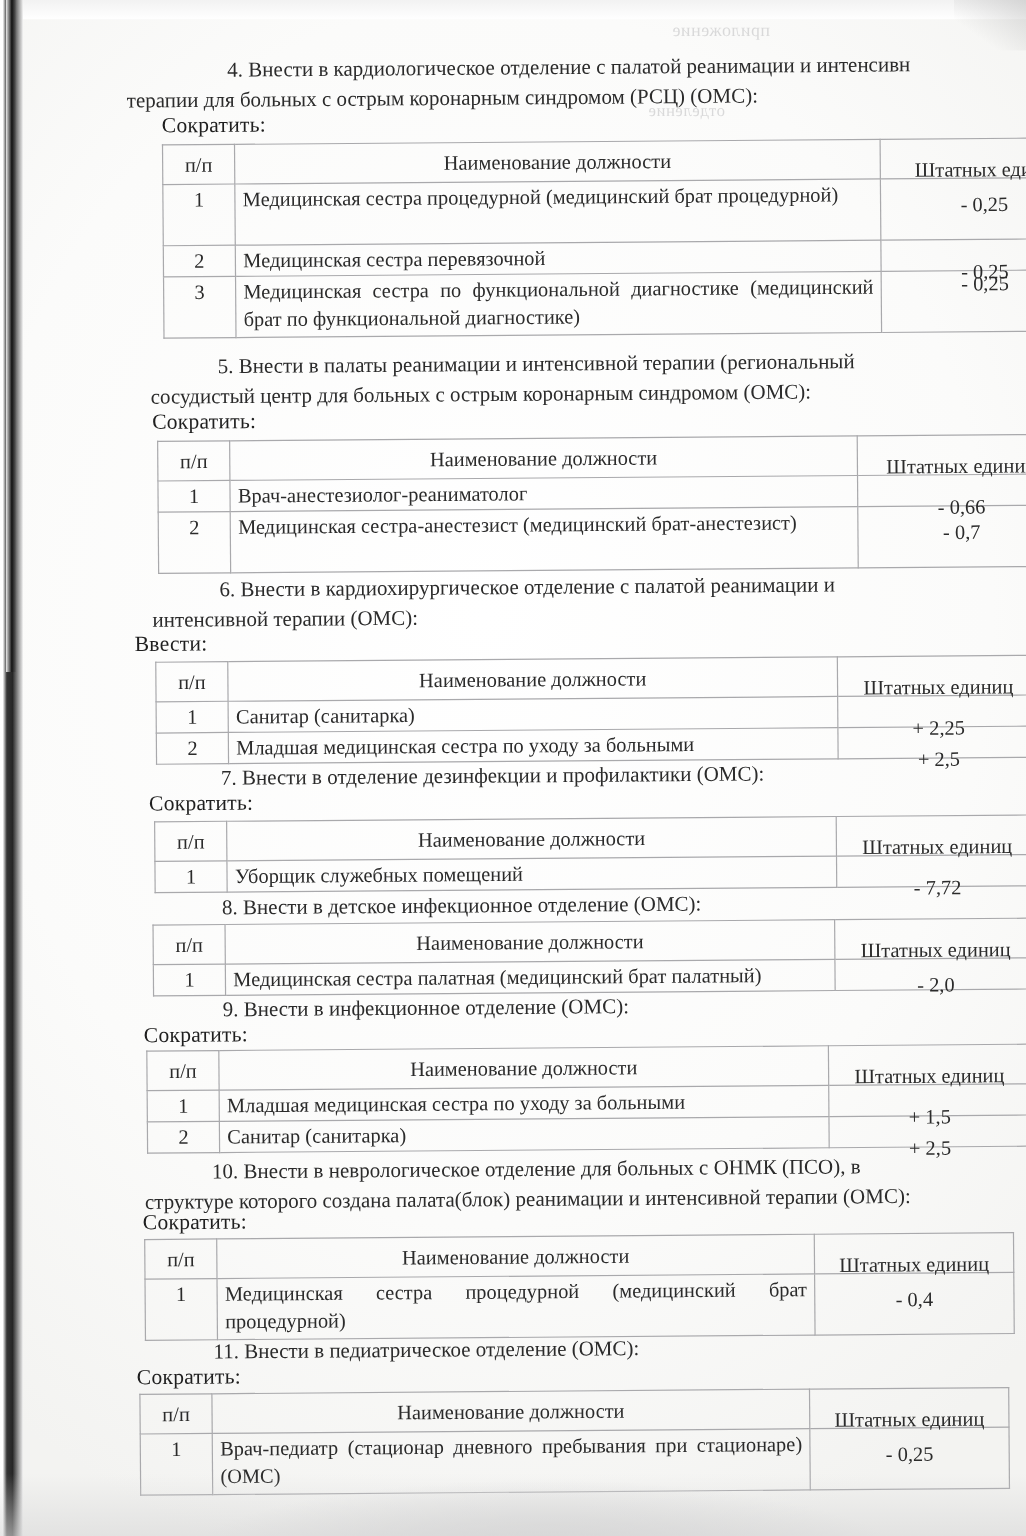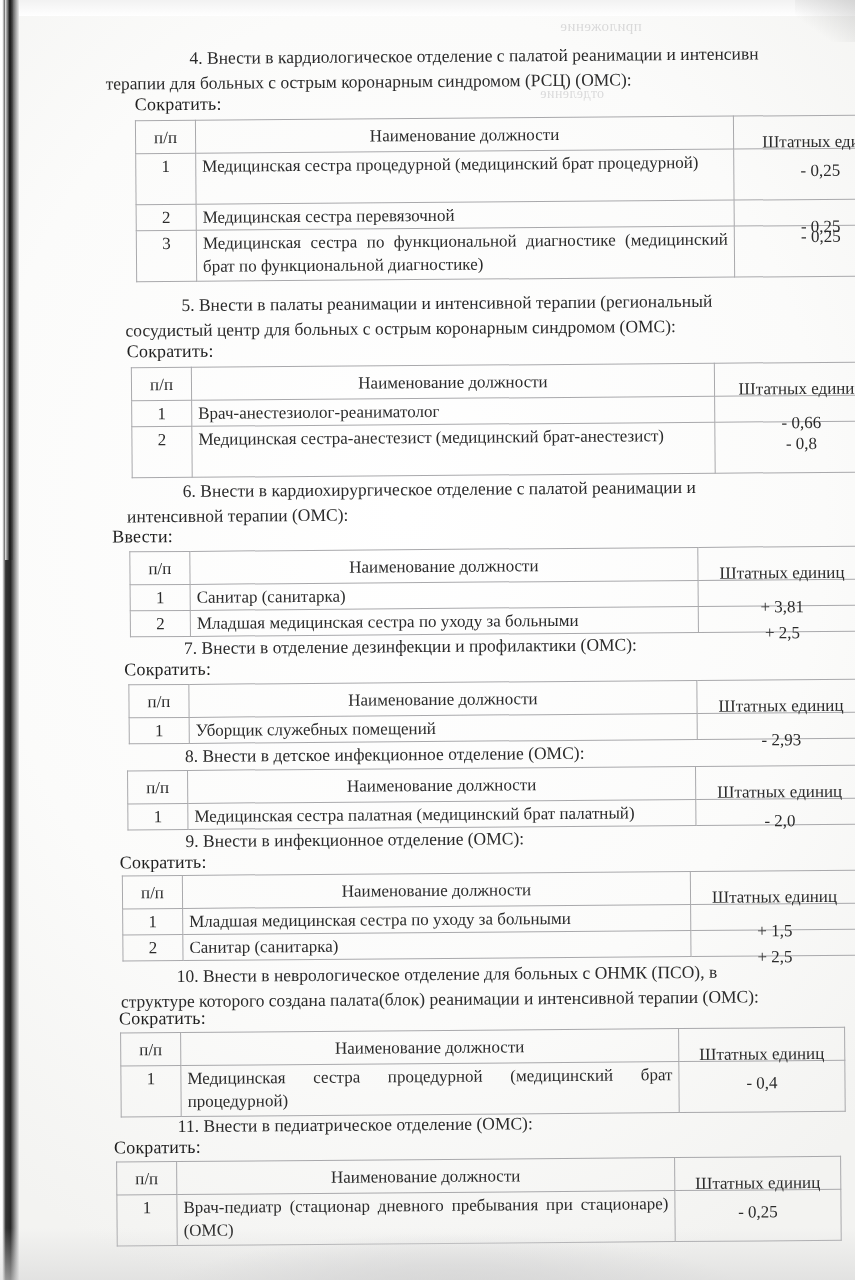--- a/index.html
+++ b/index.html
@@ -156,21 +156,21 @@
         <td class="c-units" style="width:160px;"><span class="shiftdown">Штатных единиц</span></td>
       </tr>
       <tr>
         <td class="c-num">1</td>
         <td class="c-name">Врач-анестезиолог-реаниматолог</td>
         <td class="c-units"><span class="shiftdown2">- 0,66</span></td>
       </tr>
       <tr>
         <td class="c-num">2</td>
         <td class="c-name" style="height:48px;">Медицинская сестра-анестезист (медицинский брат-анестезист)</td>
-        <td class="c-units"><span class="shiftdown">- 0,8</span></td>
+        <td class="c-units"><span class="shiftdown">- 0,7</span></td>
       </tr>
     </tbody>
       </table>
 
     <div class="para" style="left:128px;top:477px;width:728px;">
       <span class="lead">6. Внести в кардиохирургическое отделение с палатой реанимации и</span><br>
       <span>интенсивной терапии (ОМС):</span>
     </div>
 
     <div class="subhead" style="left:113px;top:524px;">Ввести:</div>
@@ -178,21 +178,21 @@
     <table class="tbl" style="left:130px;top:549px;width:700px;">
       <tbody>
           <tr class="hdr">
         <td class="c-num">п/п</td>
         <td class="c-name center" style="width:495px;">Наименование должности</td>
         <td class="c-units" style="width:155px;"><span class="shiftdown">Штатных единиц</span></td>
       </tr>
       <tr>
         <td class="c-num">1</td>
         <td class="c-name">Санитар (санитарка)</td>
-        <td class="c-units"><span class="shiftdown2">+ 3,81</span></td>
+        <td class="c-units"><span class="shiftdown2">+ 2,25</span></td>
       </tr>
       <tr>
         <td class="c-num">2</td>
         <td class="c-name">Младшая медицинская сестра по уходу за больными</td>
         <td class="c-units"><span class="shiftdown2">+ 2,5</span></td>
       </tr>
     </tbody>
       </table>
 
     <div class="para" style="left:128px;top:634px;width:728px;">
@@ -204,21 +204,21 @@
     <table class="tbl" style="left:128px;top:682px;width:700px;">
       <tbody>
           <tr class="hdr">
         <td class="c-num">п/п</td>
         <td class="c-name center" style="width:495px;">Наименование должности</td>
         <td class="c-units" style="width:155px;"><span class="shiftdown">Штатных единиц</span></td>
       </tr>
       <tr>
         <td class="c-num">1</td>
         <td class="c-name">Уборщик служебных помещений</td>
-        <td class="c-units"><span class="shiftdown2">- 2,93</span></td>
+        <td class="c-units"><span class="shiftdown2">- 7,72</span></td>
       </tr>
     </tbody>
       </table>
 
     <div class="para" style="left:128px;top:742px;width:728px;">
       <span class="lead">8. Внести в детское инфекционное отделение (ОМС):</span>
     </div>
 
     <table class="tbl" style="left:126px;top:768px;width:700px;">
       <tbody>

